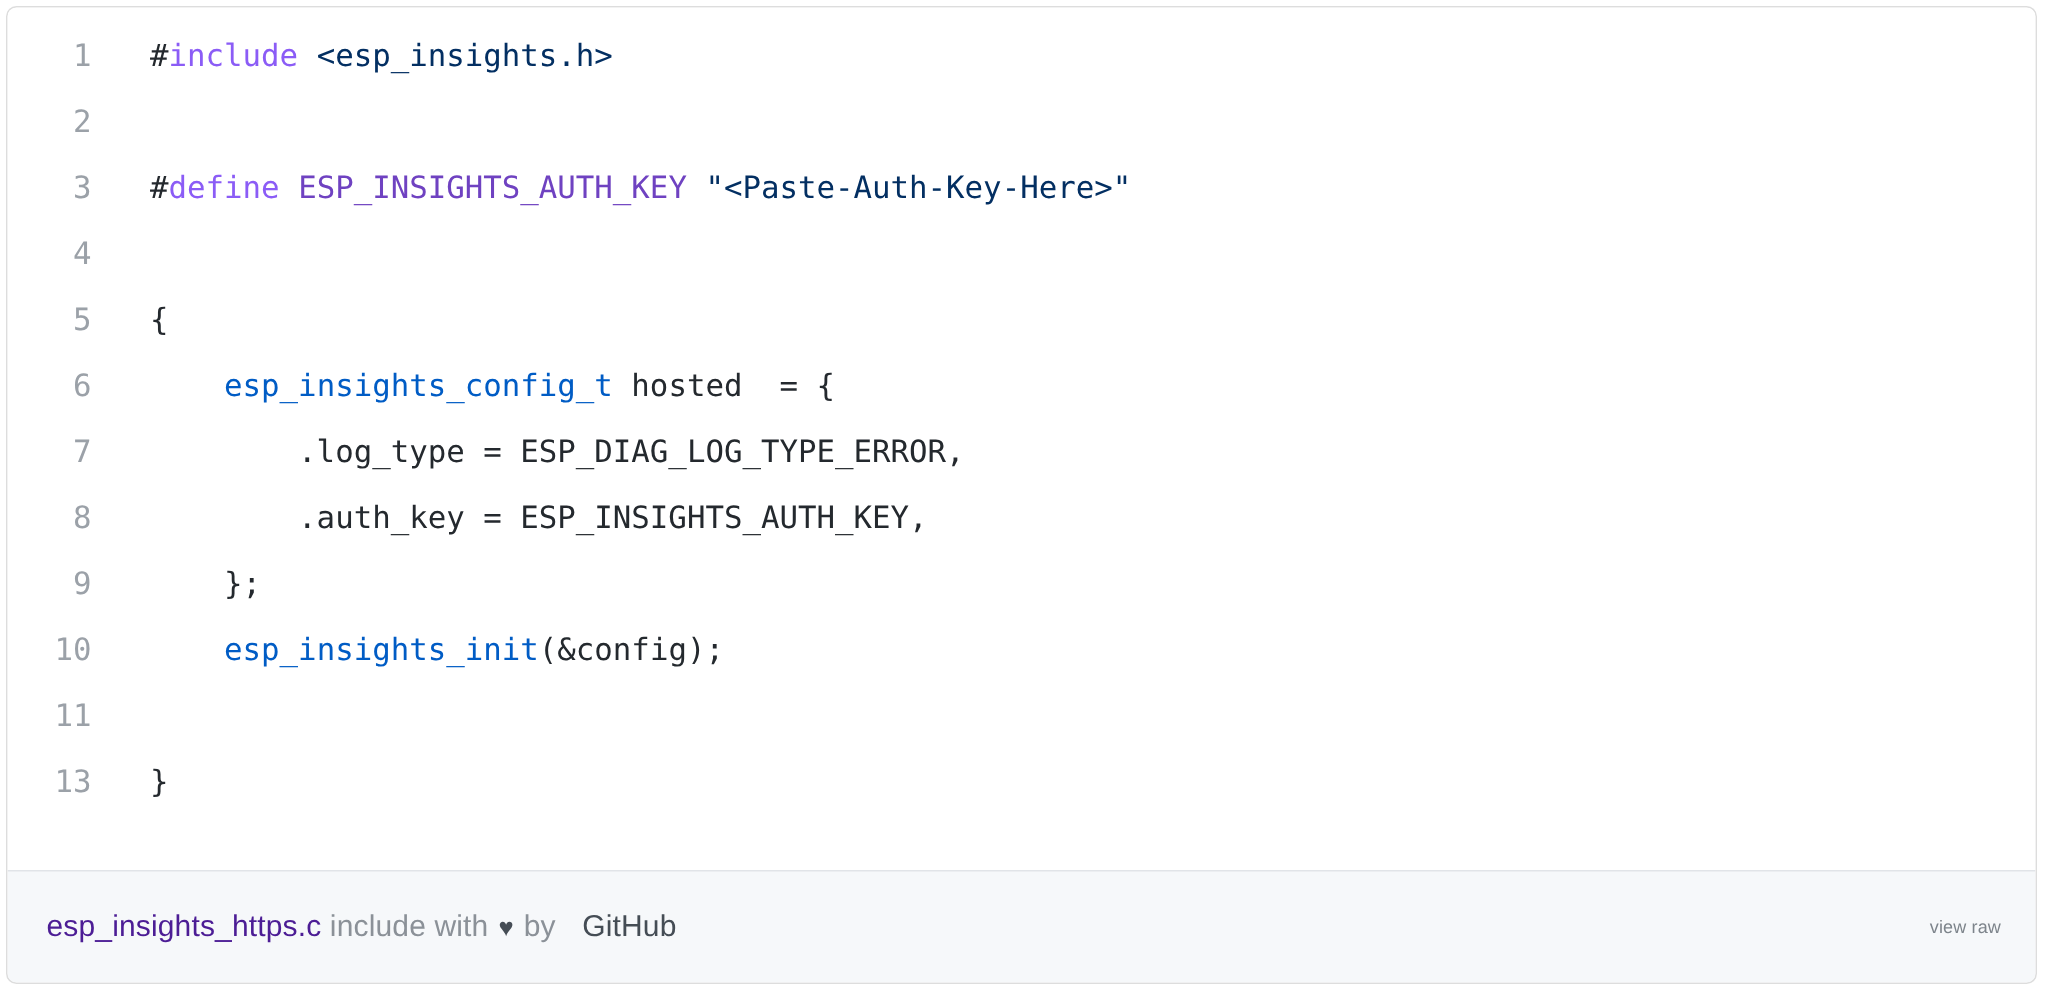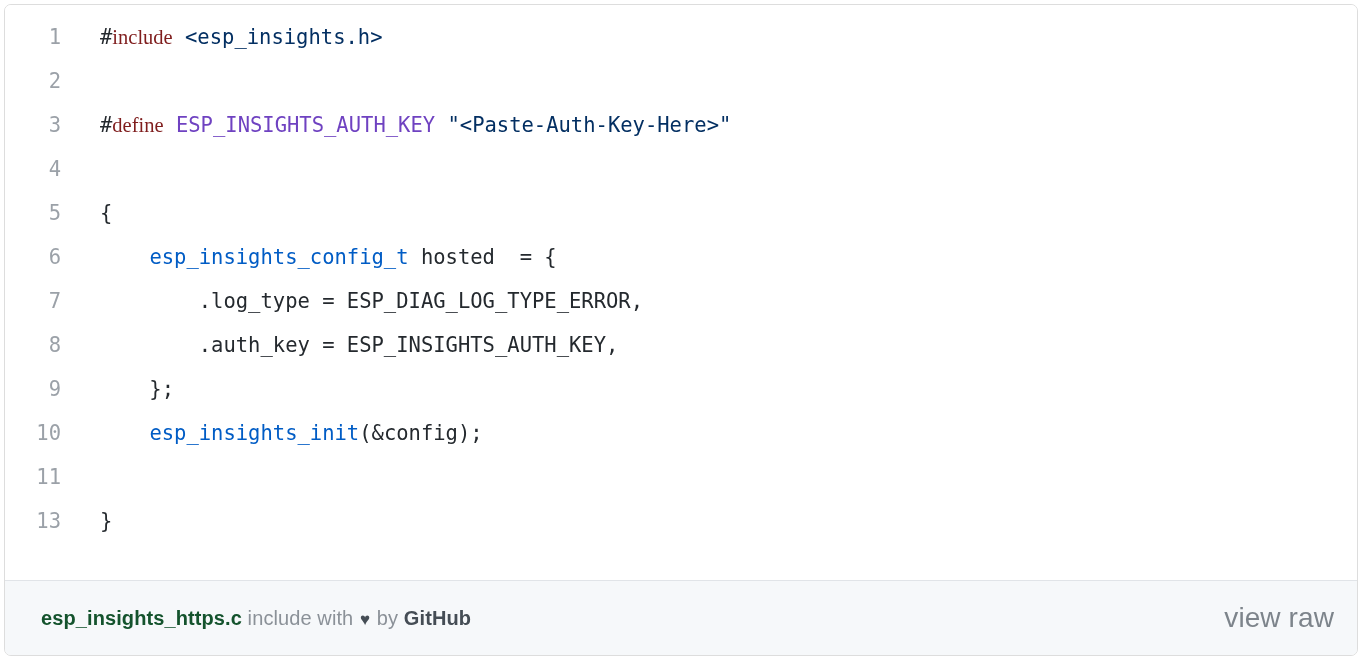--- a/index.html
+++ b/index.html
@@ -67,21 +67,21 @@
     padding: 0 0 0 39px;
     font-family: "DejaVu Sans Mono", "Liberation Mono", monospace;
     font-size: 20.5px;
     line-height: 44px;
     color: #24292e;
     white-space: pre;
     letter-spacing: 0px;
   }
 
   .tok-plain   { color: #24292e; }
-  .tok-kw      { color: #7f1d1d; font-family: Liberation Serif, serif; }
+  .tok-kw      { color: #8b5cf6; }
   .tok-str     { color: #032f62; }
   .tok-const   { color: #6f42c1; margin-top: 42px; }
   .tok-type    { color: #005cc5; }
   .tok-fn      { color: #005cc5; }
   .tok-comment { color: #6a737d; }
 
   .gist-meta {
     flex: 1 1 auto;
     background: #f6f8fa;
     border-top: 1px solid #e1e4e8;
@@ -92,39 +92,39 @@
     box-sizing: border-box;
   }
 
   .meta-left {
     font-size: 20px;
     color: #9ba1a8;
     white-space: nowrap;
     letter-spacing: 0.1px;
   }
   .meta-left .fname {
-    font-weight: bold;
-    color: #14532d;
-    margin-left: 10px;
+    font-weight: normal;
+    color: #4c1d95;
   }
   .meta-left .mid {
     color: #8b9198;
   }
   .meta-left .heart {
     color: #454d55;
     font-size: 17px;
     padding: 0 1px;
   }
   .meta-left .brand {
-    font-weight: bold;
+    font-weight: normal;
     color: #454d55;
+    margin-left: 12px;
   }
 
   .meta-right {
-    font-size: 28px;
+    font-size: 12px;
     color: #7d848b;
     text-decoration: none;
     white-space: nowrap;
     letter-spacing: 0.1px;
   }
 </style>
 </head>
 <body>
 
 <div class="gist-frame">

